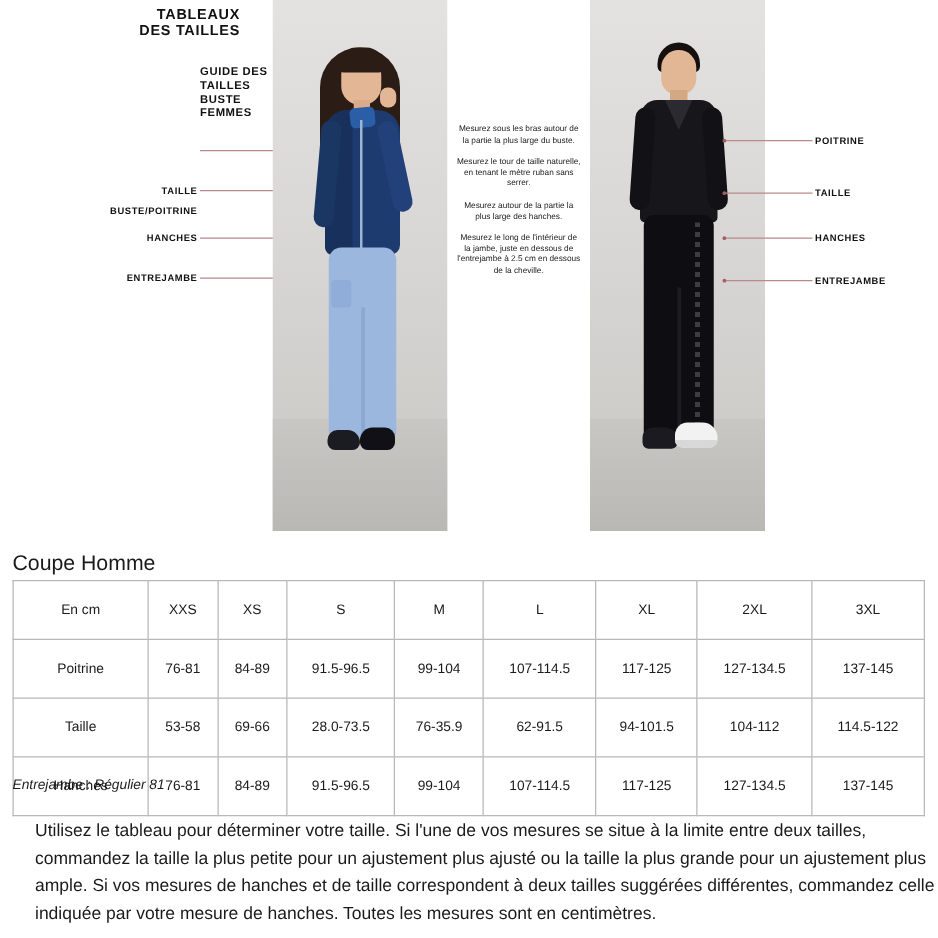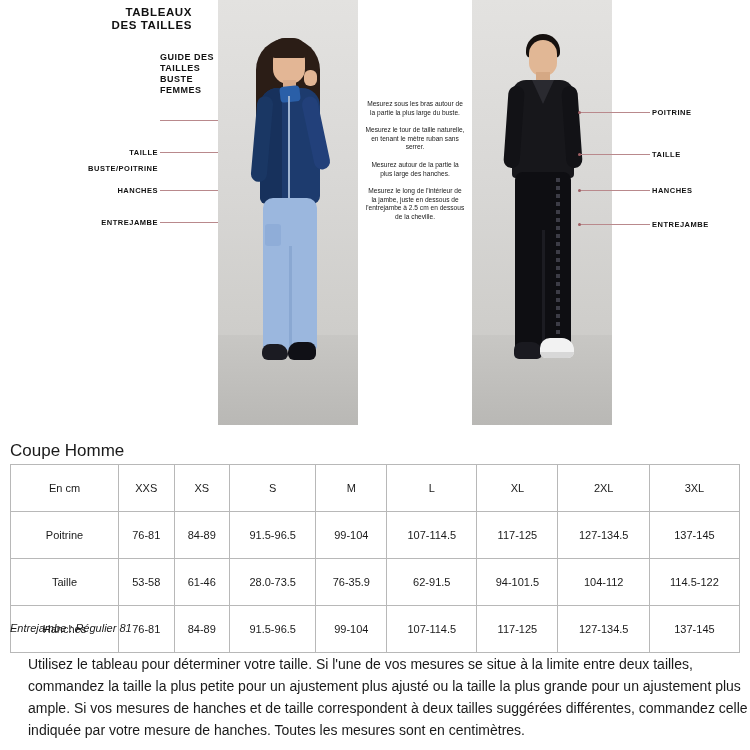--- a/index.html
+++ b/index.html
@@ -278,21 +278,21 @@
         <td>91.5-96.5</td>
         <td>99-104</td>
         <td>107-114.5</td>
         <td>117-125</td>
         <td>127-134.5</td>
         <td>137-145</td>
       </tr>
       <tr>
         <td>Taille</td>
         <td>53-58</td>
-        <td>61-46</td>
+        <td>69-66</td>
         <td>28.0-73.5</td>
         <td>76-35.9</td>
         <td>62-91.5</td>
         <td>94-101.5</td>
         <td>104-112</td>
         <td>114.5-122</td>
       </tr>
       <tr>
         <td>Hanches</td>
         <td>76-81</td>

